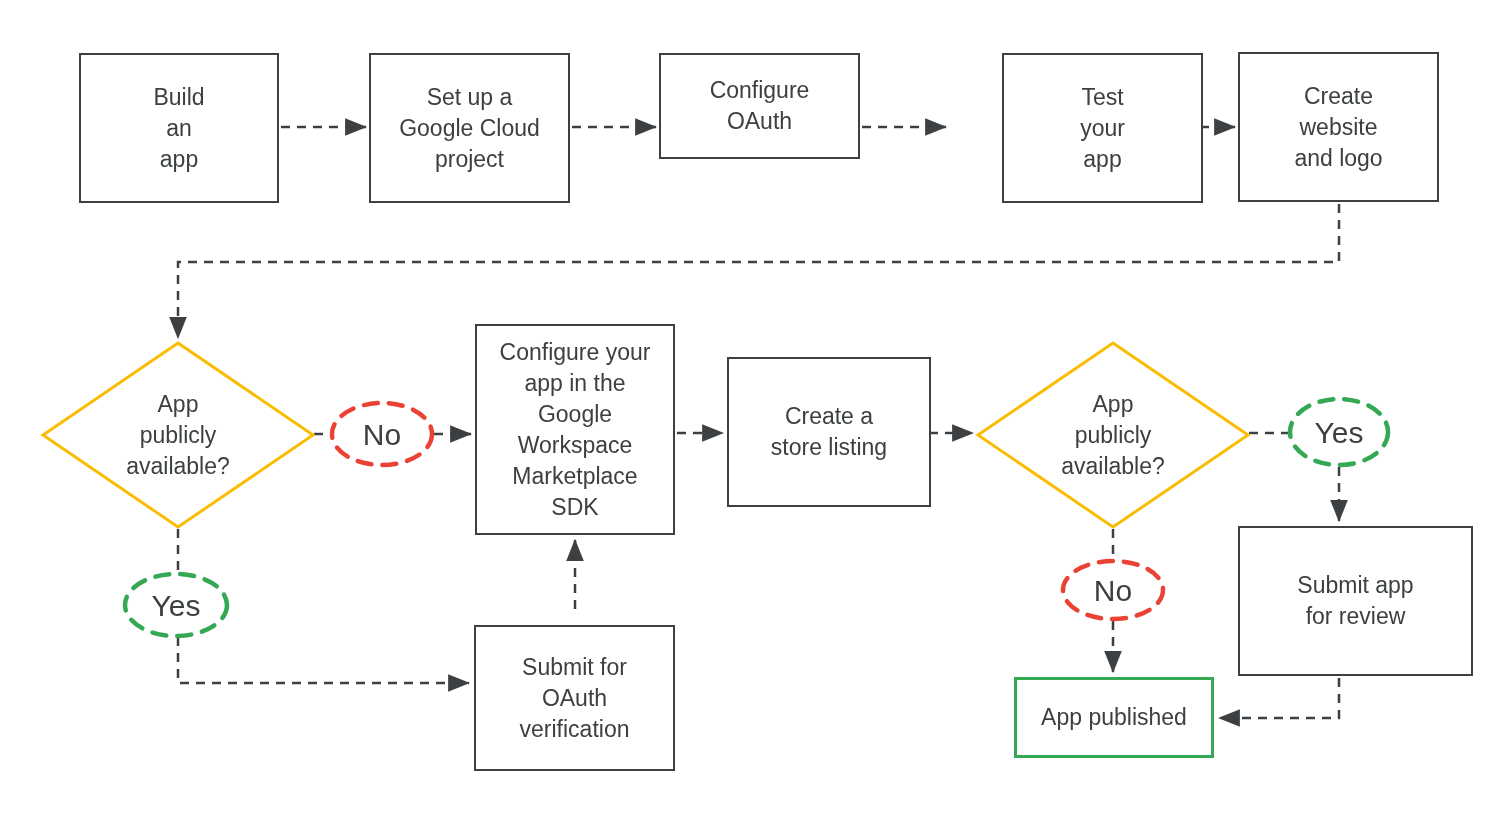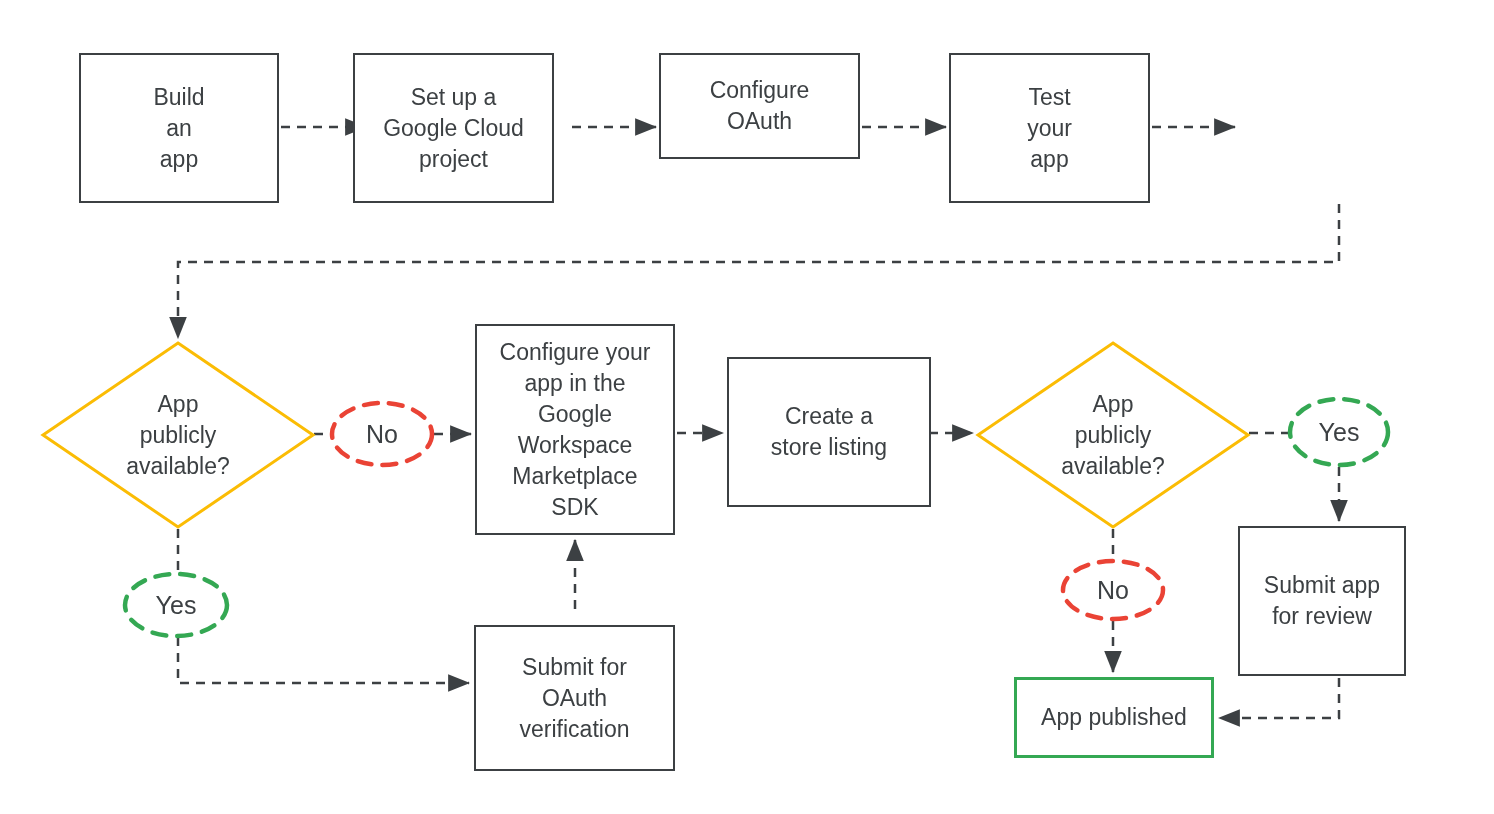--- a/index.html
+++ b/index.html
@@ -39,21 +39,21 @@
   .box span{white-space:pre-line;}
   .box.terminal{border:3.5px solid var(--terminal);text-align:right;}
   .shape-label{
     position:absolute;
     display:flex;align-items:center;justify-content:center;
     text-align:center;
     font-size:23px;line-height:31px;
     white-space:pre-line;
     pointer-events:none;
   }
-  .pill-label{font-size:25px;}
+  .pill-label{font-size:30px;}
 </style>
 </head>
 <body>
 
 <div class="canvas">
 
   <svg class="overlay" viewBox="0 0 1494 814" xmlns="http://www.w3.org/2000/svg">
     <defs>
       <marker id="arrowhead" viewBox="0 0 10 8" refX="9.5" refY="4" markerWidth="22" markerHeight="18" markerUnits="userSpaceOnUse" orient="auto-start-reverse">
         <path d="M0,0 L10,4 L0,8 Z"></path>
@@ -93,52 +93,57 @@
     <ellipse class="pill green" cx="176" cy="605" rx="51" ry="31"></ellipse>
     <ellipse class="pill green" cx="1339" cy="432" rx="49" ry="33"></ellipse>
     <ellipse class="pill red" cx="1113" cy="590" rx="50" ry="29"></ellipse>
   </svg>
 
   <div class="box" style="left:79px;top:53px;width:200px;height:150px">
     <span>Build
 an
 app</span>
   </div>
-  <div class="box" style="left:353px;top:53px;width:201px;height:150px">
+  <div class="box" style="left:369px;top:53px;width:201px;height:150px">
     <span>Set up a
 Google Cloud
 project</span>
   </div>
   <div class="box" style="left:659px;top:53px;width:201px;height:106px">
     <span>Configure
 OAuth</span>
   </div>
-  <div class="box" style="left:949px;top:53px;width:201px;height:150px">
+  <div class="box" style="left:1002px;top:53px;width:201px;height:150px">
     <span>Test
 your
 app</span>
+  </div>
+  <div class="box" style="left:1238px;top:52px;width:201px;height:150px">
+    <span>Create
+website
+and logo</span>
   </div>
   <div class="box" style="left:475px;top:324px;width:200px;height:211px">
     <span>Configure your
 app in the
 Google
 Workspace
 Marketplace
 SDK</span>
   </div>
   <div class="box" style="left:727px;top:357px;width:204px;height:150px">
     <span>Create a
 store listing</span>
   </div>
   <div class="box" style="left:474px;top:625px;width:201px;height:146px">
     <span>Submit for
 OAuth
 verification</span>
   </div>
-  <div class="box" style="left:1238px;top:526px;width:168px;height:150px">
+  <div class="box" style="left:1238px;top:526px;width:235px;height:150px">
     <span>Submit app
 for review</span>
   </div>
   <div class="box terminal" style="left:1014px;top:677px;width:200px;height:81px">
     <span>App published</span>
   </div>
 
   <div class="shape-label" style="left:63px;top:388px;width:230px;height:94px">App
 publicly
 available?</div>

